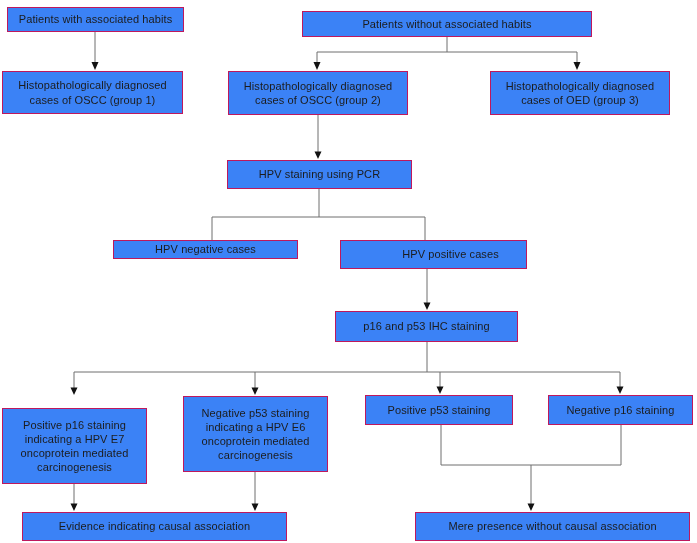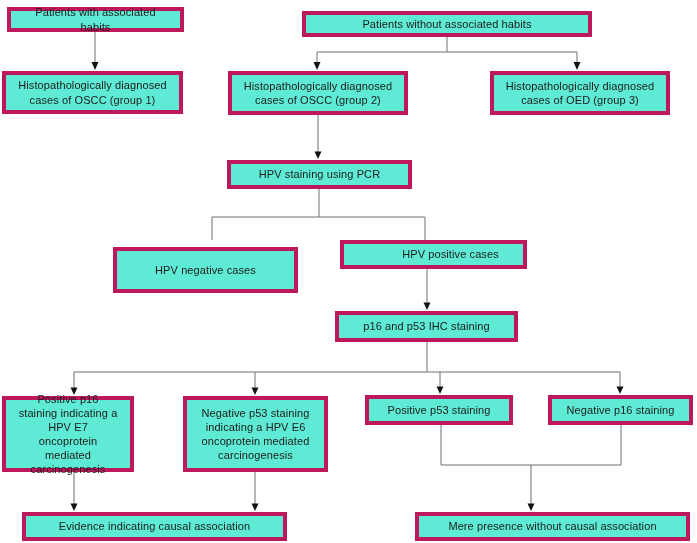--- a/index.html
+++ b/index.html
@@ -8,22 +8,22 @@
     width: 697px;
     height: 543px;
     background: #ffffff;
     font-family: "Liberation Sans", "DejaVu Sans", sans-serif;
     color: #1c1c1c;
     overflow: hidden;
   }
   .node {
     position: absolute;
     box-sizing: border-box;
-    border: 4px solid #be185d;
-    background: #5eead4;
+    border: 1px solid #be185d;
+    background: #3b82f6;
     display: flex;
     align-items: center;
     justify-content: center;
     text-align: center;
     font-size: 11px;
     line-height: 1.28;
     padding: 2px 10px;
     letter-spacing: 0.1px;
   }
   .node.tall { padding: 2px 12px; }
@@ -89,27 +89,27 @@
   <div class="node" style="left:302px; top:11px; width:290px; height:26px;">Patients without associated habits</div>
 
   <div class="node" style="left:2px; top:71px; width:181px; height:43px;">Histopathologically diagnosed cases of OSCC (group 1)</div>
 
   <div class="node" style="left:228px; top:71px; width:180px; height:44px;">Histopathologically diagnosed cases of OSCC (group 2)</div>
 
   <div class="node" style="left:490px; top:71px; width:180px; height:44px;">Histopathologically diagnosed cases of OED (group 3)</div>
 
   <div class="node" style="left:227px; top:160px; width:185px; height:29px;">HPV staining using PCR</div>
 
-  <div class="node" style="left:113px; top:247px; width:185px; height:46px;text-align:right;">HPV negative cases</div>
+  <div class="node" style="left:113px; top:240px; width:185px; height:19px;text-align:right;">HPV negative cases</div>
 
   <div class="node" style="left:340px; top:240px; width:187px; height:29px;padding-left:44px;">HPV positive cases</div>
 
   <div class="node" style="left:335px; top:311px; width:183px; height:31px;">p16 and p53 IHC staining</div>
 
-  <div class="node tall" style="left:2px; top:396px; width:132px; height:76px;">Positive p16 staining indicating a HPV E7 oncoprotein mediated carcinogenesis</div>
+  <div class="node tall" style="left:2px; top:408px; width:145px; height:76px;">Positive p16 staining indicating a HPV E7 oncoprotein mediated carcinogenesis</div>
 
   <div class="node tall" style="left:183px; top:396px; width:145px; height:76px;">Negative p53 staining indicating a HPV E6 oncoprotein mediated carcinogenesis</div>
 
   <div class="node" style="left:365px; top:395px; width:148px; height:30px;">Positive p53 staining</div>
 
   <div class="node" style="left:548px; top:395px; width:145px; height:30px;">Negative p16 staining</div>
 
   <div class="node" style="left:22px; top:512px; width:265px; height:29px;">Evidence indicating causal association</div>
 
   <div class="node" style="left:415px; top:512px; width:275px; height:29px;">Mere presence without causal association</div>

